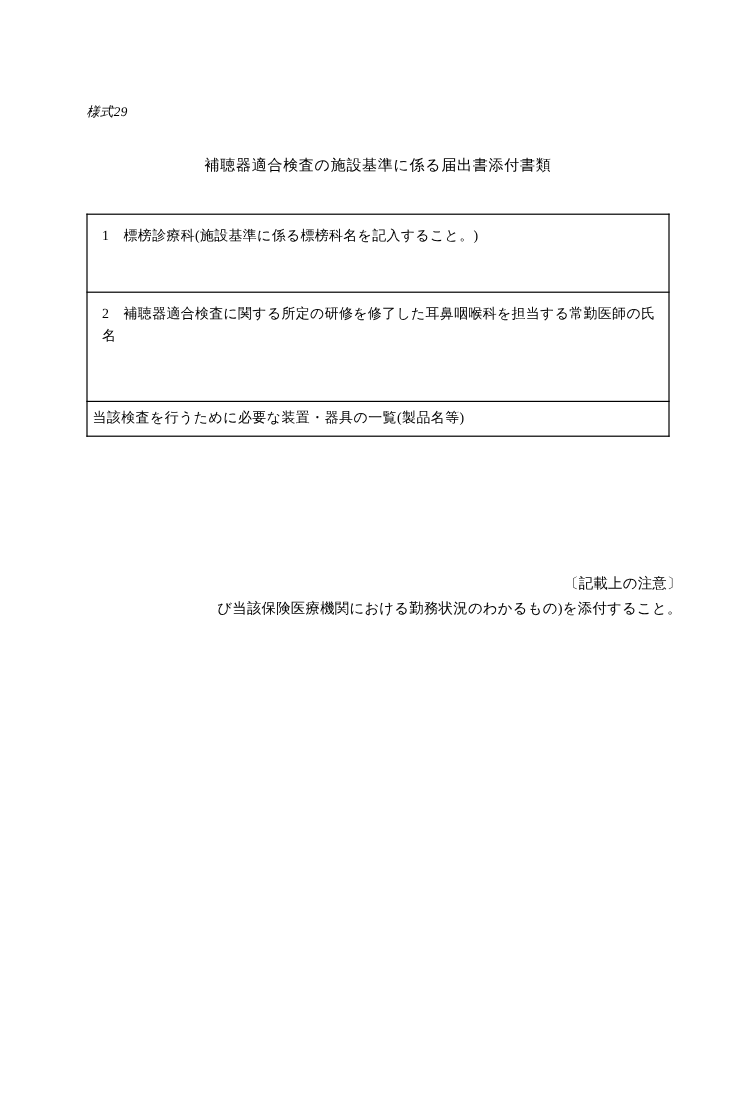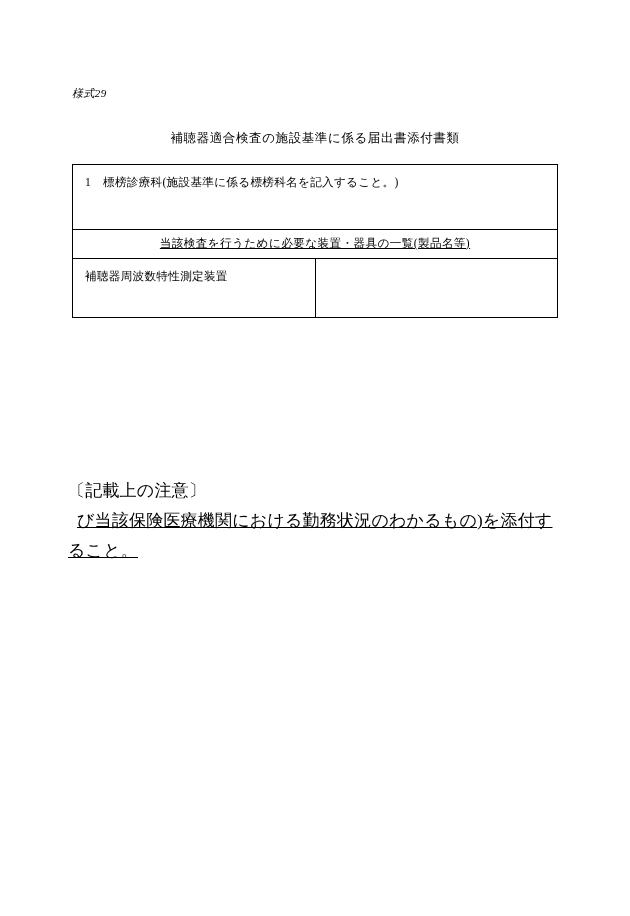--- a/index.html
+++ b/index.html
@@ -37,97 +37,95 @@
     top: 118px;
     width: 630px;
     text-align: center;
     font-size: 12.5px;
     letter-spacing: 0.6px;
     margin-top: 12px;
   }
   .form-table {
     position: absolute;
     left: 72px;
-    top: 164px;
+    top: 178px;
     width: 486px;
     border-collapse: collapse;
     table-layout: fixed;
     border-radius: 10px;
   }
   .form-table td {
     border: 1px solid #000000;
     font-size: 11.6px;
     line-height: 1.55;
     padding: 9px 10px 9px 12px;
     vertical-align: top;
     letter-spacing: 0.3px;
   }
   .row-1 td { height: 46px; }
   .row-2 td { height: 72px; }
   .row-head td {
-    text-align: center;
+    text-align: left;
     height: 18px;
-    padding: 5px 20px;
+    padding: 5px 4px;
     letter-spacing: 0.4px;
-    text-decoration: underline;
   }
   .dev-label {
     width: 162px;
     height: 40px;
     line-height: 1.6;
     padding: 8px 6px 8px 8px;
   }
   .dev-value {
     height: 40px;
   }
   .dev-label-spaced {
     letter-spacing: 1.4px;
   }
   .notes {
     position: absolute;
     left: 68px;
     top: 476px;
     width: 500px;
-    font-size: 17px;
+    font-size: 12px;
     line-height: 1.75;
     letter-spacing: 0.2px;
+    text-align: right;
   }
   .notes .note-title {
     display: block;
   }
   .notes .note-body {
     display: block;
     text-indent: 26px;
   }
   .notes .note-body2 {
     display: block;
     text-indent: 9px;
-    text-decoration: underline;
   }
 </style>
 </head>
 <body>
 
 <div class="page">
 
   <div class="form-number">様式29</div>
 
   <div class="doc-title">補聴器適合検査の施設基準に係る届出書添付書類</div>
 
   <table class="form-table">
     <tbody>
       <tr class="row-1">
         <td colspan="2">1　標榜診療科(施設基準に係る標榜科名を記入すること。)</td>
       </tr>
+      <tr class="row-2">
+        <td colspan="2">2　補聴器適合検査に関する所定の研修を修了した耳鼻咽喉科を担当する常勤医師の氏名</td>
+      </tr>
       <tr class="row-head">
         <td colspan="2">当該検査を行うために必要な装置・器具の一覧(製品名等)</td>
-      </tr>
-      <tr>
-        <td class="dev-label">補聴器周波数特性測定装置</td>
-        <td class="dev-value"></td>
       </tr>
     </tbody>
   </table>
 
   <div class="notes">
     <span class="note-title">〔記載上の注意〕</span>
     <span class="note-body2">び当該保険医療機関における勤務状況のわかるもの)を添付すること。</span>
   </div>
 
 </div>

